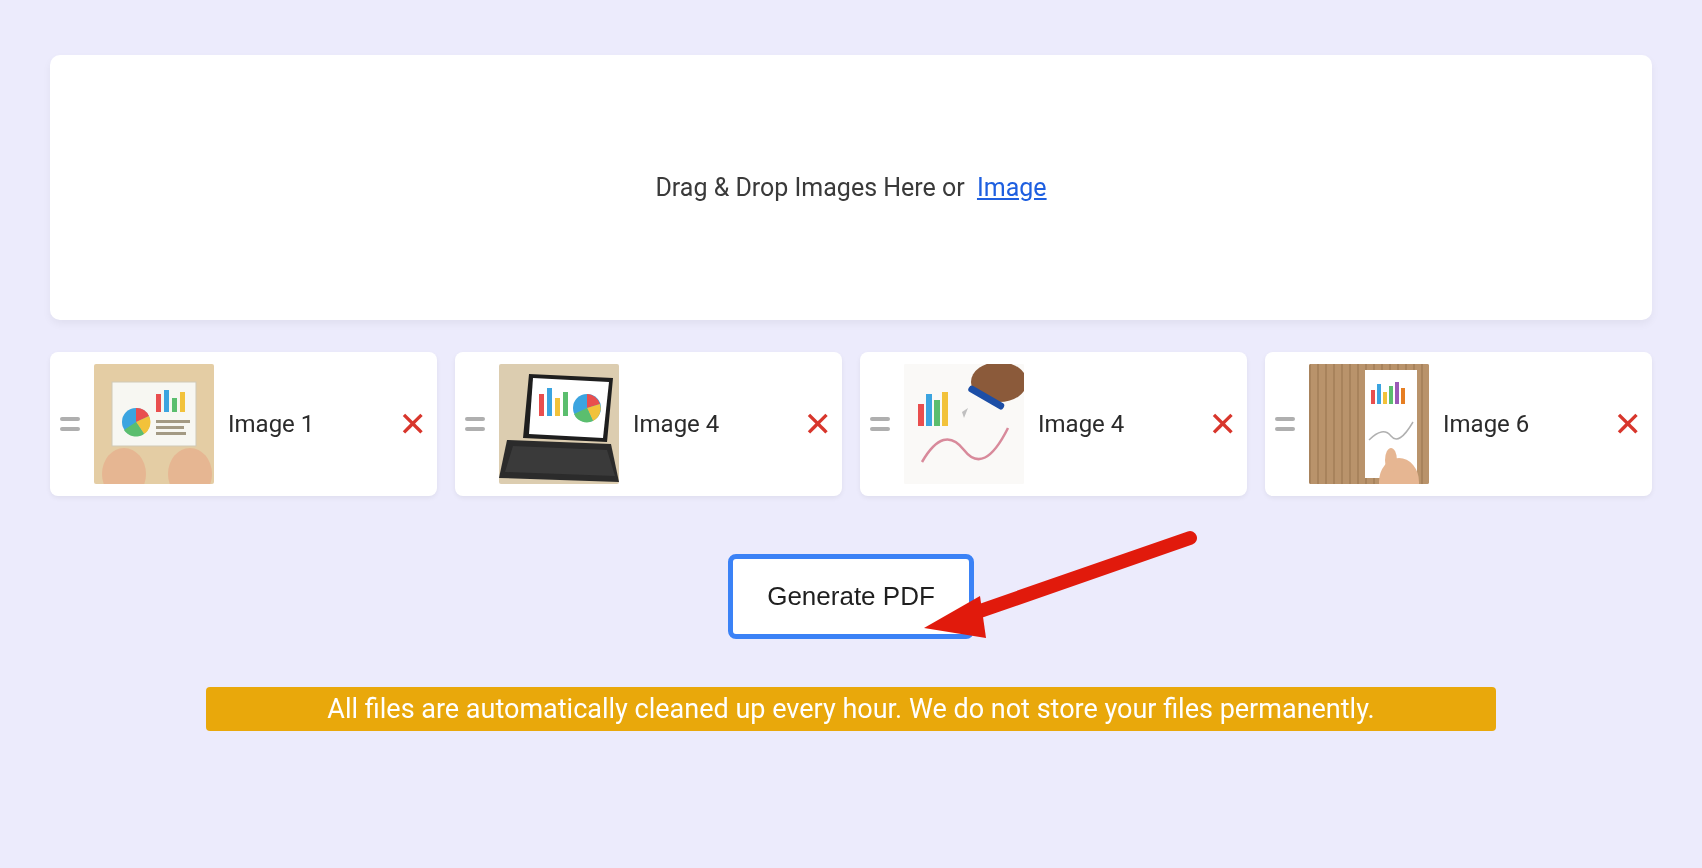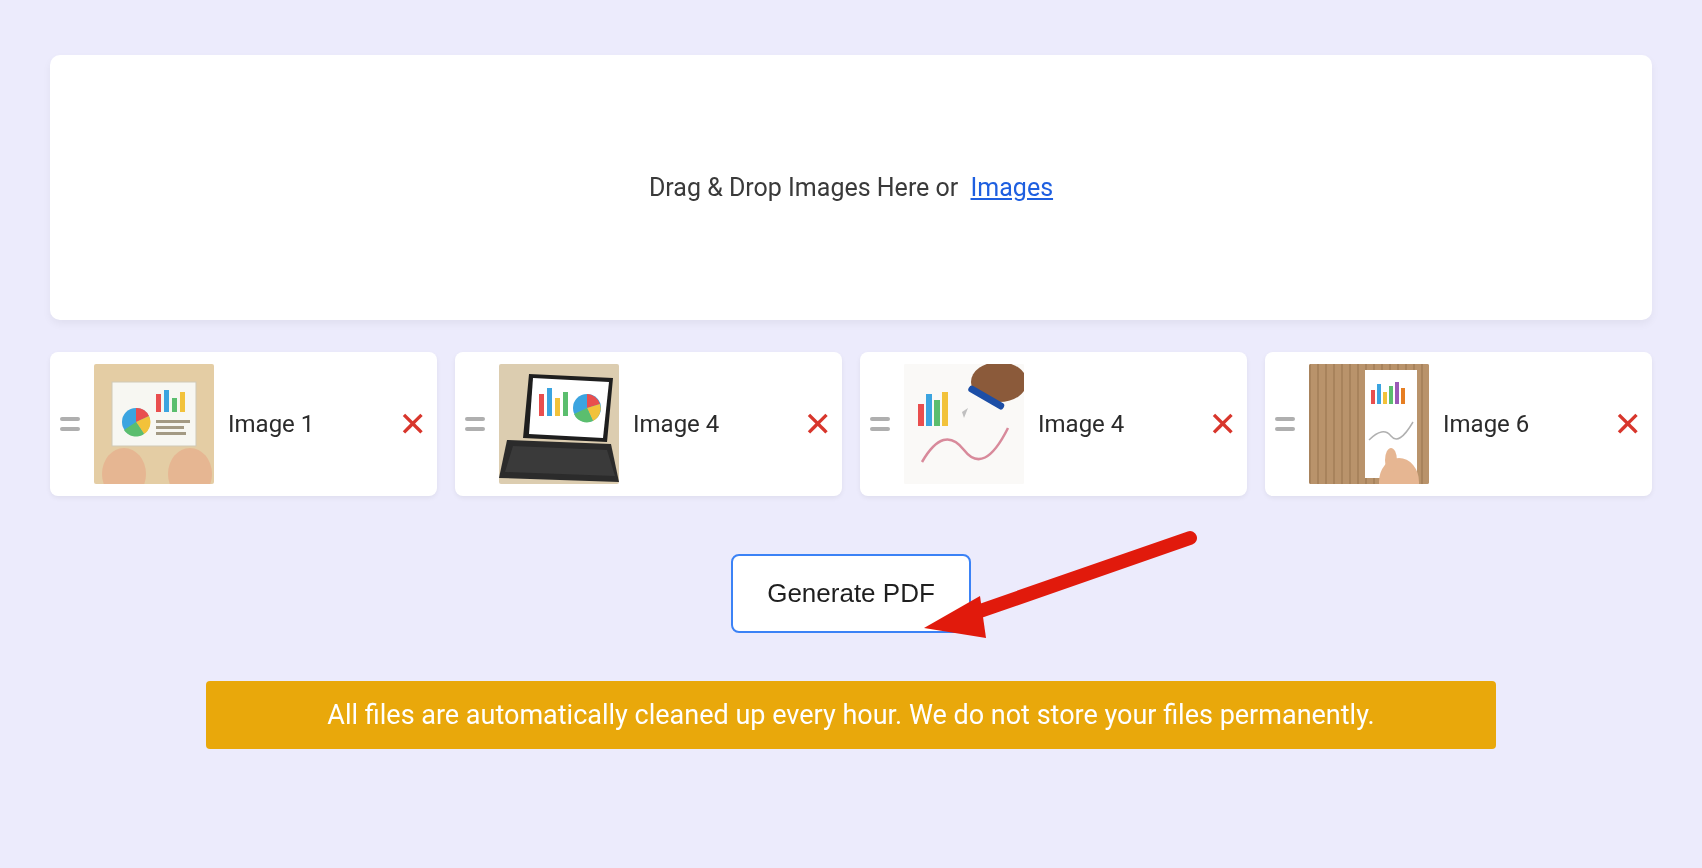--- a/index.html
+++ b/index.html
@@ -82,21 +82,21 @@
     user-select: none;
   }
   .generate-row {
     margin-top: 58px;
     display: flex;
     justify-content: center;
     position: relative;
   }
   .generate-btn {
     background: #fff;
-    border: 2px solid #3b82f6;
+    border: 5px solid #3b82f6;
     border-radius: 8px;
     font-size: 26px;
     color: #1F1F1F;
     padding: 22px 34px;
     cursor: pointer;
   }
   .arrow-annot {
     position: absolute;
     left: 870px;
     top: -24px;
@@ -104,31 +104,31 @@
     height: 110px;
     pointer-events: none;
   }
   .notice {
     margin: 48px auto 0 auto;
     width: 1290px;
     background: #E9A80B;
     color: #fff;
     font-size: 27px;
     text-align: center;
-    padding: 18px 24px;
+    padding: 6px 24px;
     border-radius: 4px;
   }
 </style>
 </head>
 <body>
 
 <div class="dropzone">
   <div class="dropzone-text">
     <span>Drag &amp; Drop Images Here or</span>
-    <span class="browse-link">Images</span>
+    <span class="browse-link">Image</span>
   </div>
 </div>
 
 <div class="cards">
 
   <div class="card">
     <div class="drag-handle">
         <span></span>
         <span></span>
       </div>

